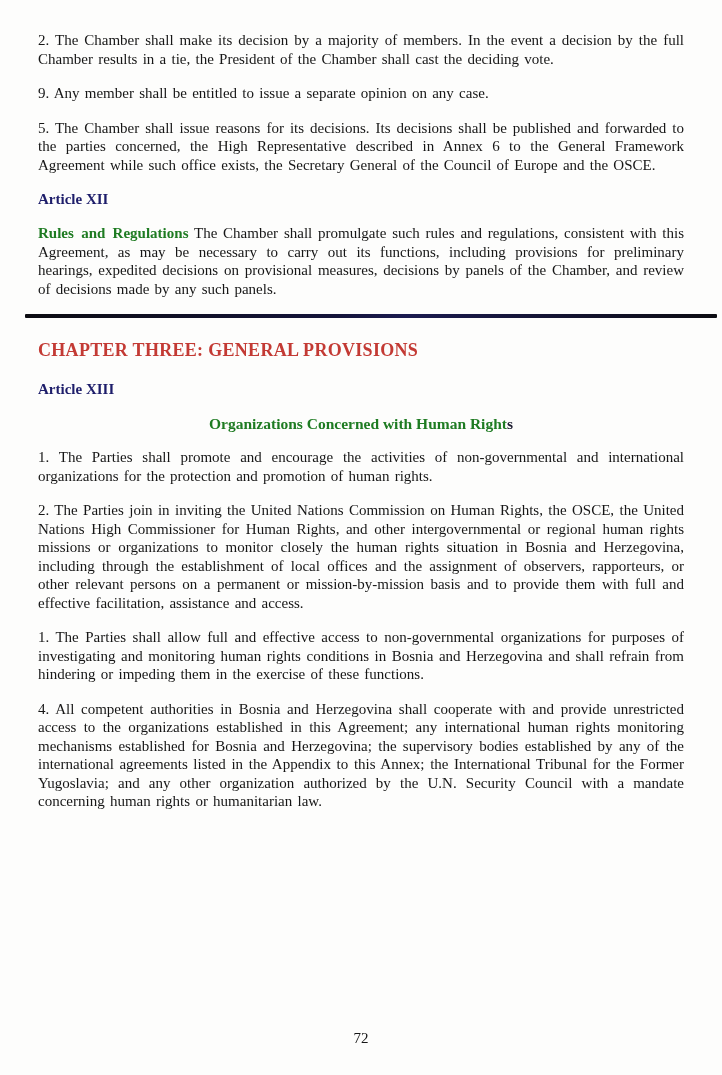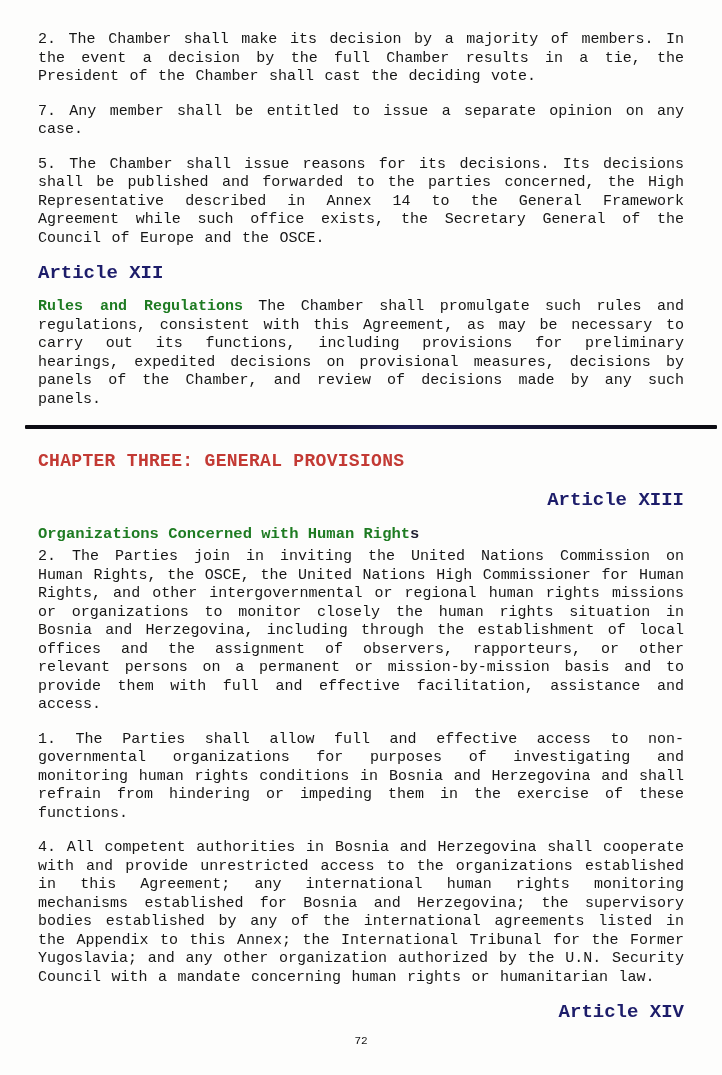--- a/index.html
+++ b/index.html
@@ -10,39 +10,39 @@
     --rule:#10101e;
   }
   html,body{margin:0;padding:0;background:#ffffff;}
   .page{
     width:722px;
     height:1075px;
     box-sizing:border-box;
     position:relative;
     background:#fdfdfc;
     padding:31px 38px 0 38px;
-    font-family:Liberation Mono, monospace;
+    font-family:Liberation Serif, serif;
     color:var(--ink);
     overflow:hidden;
   }
   p.body{
     font-size:15px;
     line-height:18.5px;
     text-align:justify;
     margin:0 0 16px 0;
     word-spacing:1.5px;
   }
   h3.article{
-    font-size:19px;
+    font-size:15px;
     line-height:19px;
     font-weight:bold;
     color:var(--navy);
     margin:6px 0 15px 0;
   }
-  h3.article.tight{margin-top:16px;text-align:right;}
+  h3.article.tight{margin-top:16px;}
   .lead-green{
     color:var(--green);
     font-weight:bold;
     word-spacing:3px;
   }
   .divider{
     height:4px;
     margin:7px -33px 21px -13px;
     background:linear-gradient(to right,#0c0c12 0%,#14143a 45%,#1b1b50 55%,#0c0c12 100%);
     border-radius:1px;
@@ -53,62 +53,63 @@
     font-weight:bold;
     color:var(--red);
     margin:4px 0 19px 0;
     letter-spacing:0.3px;
   }
   h4.subheading{
     font-size:15.5px;
     line-height:19px;
     font-weight:bold;
     color:var(--green);
-    margin:0 0 4px 0;
+    margin:0 0 15px 0;
+    text-align:center;
   }
   h4.subheading .tail{color:#1d1d30;}
   .page-number{
     position:absolute;
     bottom:28px;
     left:0;
     right:0;
     text-align:center;
-    font-size:11px;
+    font-size:15px;
     color:var(--ink);
   }
 </style>
 </head>
 <body>
 
 <div class="page">
 
   <p class="body">2. The Chamber shall make its decision by a majority of members. In the event a decision by the full Chamber results in a tie, the President of the Chamber shall cast the deciding vote.</p>
 
 
-  <p class="body">7. Any member shall be entitled to issue a separate opinion on any case.</p>
+  <p class="body">9. Any member shall be entitled to issue a separate opinion on any case.</p>
 
-  <p class="body">5. The Chamber shall issue reasons for its decisions. Its decisions shall be published and forwarded to the parties concerned, the High Representative described in Annex 14 to the General Framework Agreement while such office exists, the Secretary General of the Council of Europe and the OSCE.</p>
+  <p class="body">5. The Chamber shall issue reasons for its decisions. Its decisions shall be published and forwarded to the parties concerned, the High Representative described in Annex 6 to the General Framework Agreement while such office exists, the Secretary General of the Council of Europe and the OSCE.</p>
 
 
   <h3 class="article">Article XII</h3>
 
   <p class="body"><span class="lead-green">Rules and Regulations</span><span> The Chamber shall promulgate such rules and regulations, consistent with this Agreement, as may be necessary to carry out its functions, including provisions for preliminary hearings, expedited decisions on provisional measures, decisions by panels of the Chamber, and review of decisions made by any such panels.</span></p>
 
   <div class="divider"></div>
 
   <h2 class="chapter">CHAPTER THREE: GENERAL PROVISIONS</h2>
 
   <h3 class="article tight">Article XIII</h3>
 
   <h4 class="subheading"><span>Organizations Concerned with Human Right</span><span class="tail">s</span></h4>
 
+  <p class="body">1. The Parties shall promote and encourage the activities of non-governmental and international organizations for the protection and promotion of human rights.</p>
 
   <p class="body">2. The Parties join in inviting the United Nations Commission on Human Rights, the OSCE, the United Nations High Commissioner for Human Rights, and other intergovernmental or regional human rights missions or organizations to monitor closely the human rights situation in Bosnia and Herzegovina, including through the establishment of local offices and the assignment of observers, rapporteurs, or other relevant persons on a permanent or mission-by-mission basis and to provide them with full and effective facilitation, assistance and access.</p>
 
   <p class="body">1. The Parties shall allow full and effective access to non-governmental organizations for purposes of investigating and monitoring human rights conditions in Bosnia and Herzegovina and shall refrain from hindering or impeding them in the exercise of these functions.</p>
 
   <p class="body">4. All competent authorities in Bosnia and Herzegovina shall cooperate with and provide unrestricted access to the organizations established in this Agreement; any international human rights monitoring mechanisms established for Bosnia and Herzegovina; the supervisory bodies established by any of the international agreements listed in the Appendix to this Annex; the International Tribunal for the Former Yugoslavia; and any other organization authorized by the U.N. Security Council with a mandate concerning human rights or humanitarian law.</p>
 
-  <h3 class="article tight">Article XIV</h3>
 
   <div class="page-number">72</div>
 
 </div>
 
 </body></html>

